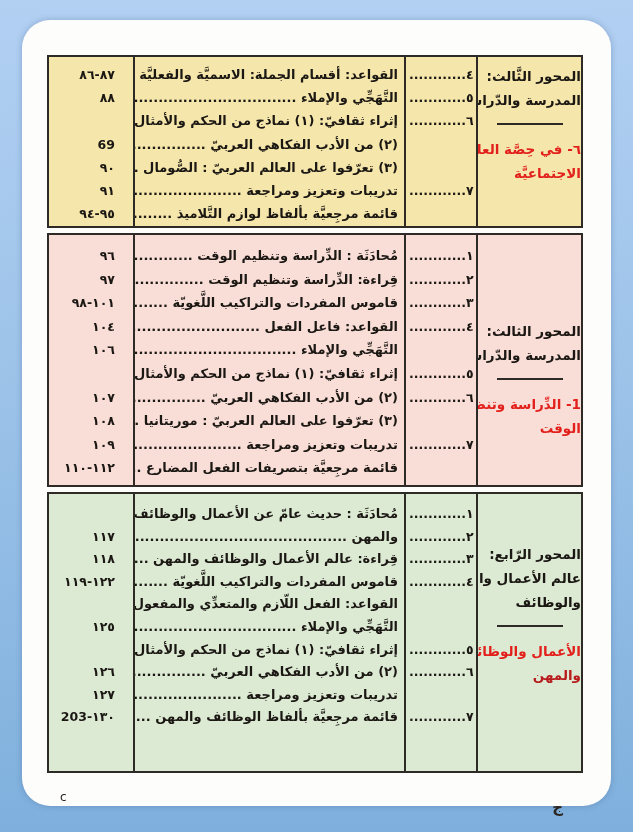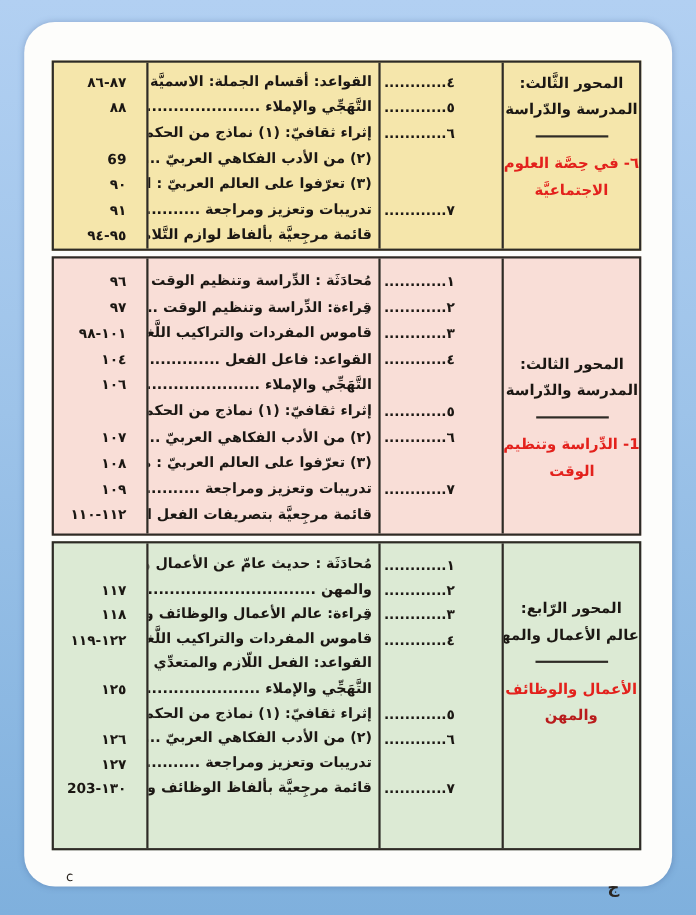--- a/index.html
+++ b/index.html
@@ -15,21 +15,21 @@
   }
   .section{
     position:absolute;left:25px;width:536px;
     display:flex;direction:rtl;
     border:2px solid #2e2b26;box-sizing:border-box;
   }
   .sec-0{top:35px;height:173px;}
   .sec-1{top:213px;height:254px;}
   .sec-2{top:472px;height:281px;}
   .col{box-sizing:border-box;overflow:hidden;}
-  .col-title{width:125px;border-left:2px solid #2e2b26;text-align:center;margin-left:40px;}
+  .col-title{width:105px;border-left:2px solid #2e2b26;}
   .col-nums{width:72px;border-left:2px solid #2e2b26;}
   .col-content{flex:1;border-left:2px solid #2e2b26;}
   .col-pages{width:84px;}
   .sec-0 .col-nums,.sec-0 .col-content,.sec-0 .col-pages{padding-top:6px;}
   .sec-1 .col-nums,.sec-1 .col-content,.sec-1 .col-pages{padding-top:9px;}
   .sec-2 .col-nums,.sec-2 .col-content,.sec-2 .col-pages{padding-top:9px;}
   .sec-0 .col-title{padding-top:7px;}
   .sec-1 .col-title{padding-top:84px;}
   .sec-2 .col-title{padding-top:48px;}
   .line{white-space:nowrap;}
@@ -141,20 +141,21 @@
           <div class="line pline" dir="ltr">١٠٨</div>
           <div class="line pline" dir="ltr">١٠٩</div>
           <div class="line pline" dir="ltr">١١٢-١١٠</div>
         </div>
     </div>
 
     <div class="section sec-2" style="background: rgb(220, 234, 212);">
       <div class="col col-title">
           <div class="tline">المحور الرّابع:</div>
           <div class="tline">عالم الأعمال والمهن</div>
+          <div class="tline">والوظائف</div>
           <div class="tdivider" style="border-top-color: rgb(46, 43, 38);"></div>
           <div class="rline" style="color: rgb(227, 33, 28);">الأعمال والوظائف</div>
           <div class="rline" style="color: #b91c1c;">والمهن</div>
         </div>
       <div class="col col-nums">
           <div class="line numline" dir="ltr">............١</div>
           <div class="line numline" dir="ltr">............٢</div>
           <div class="line numline" dir="ltr">............٣</div>
           <div class="line numline" dir="ltr">............٤</div>
           <div class="line numline" dir="ltr"></div>

